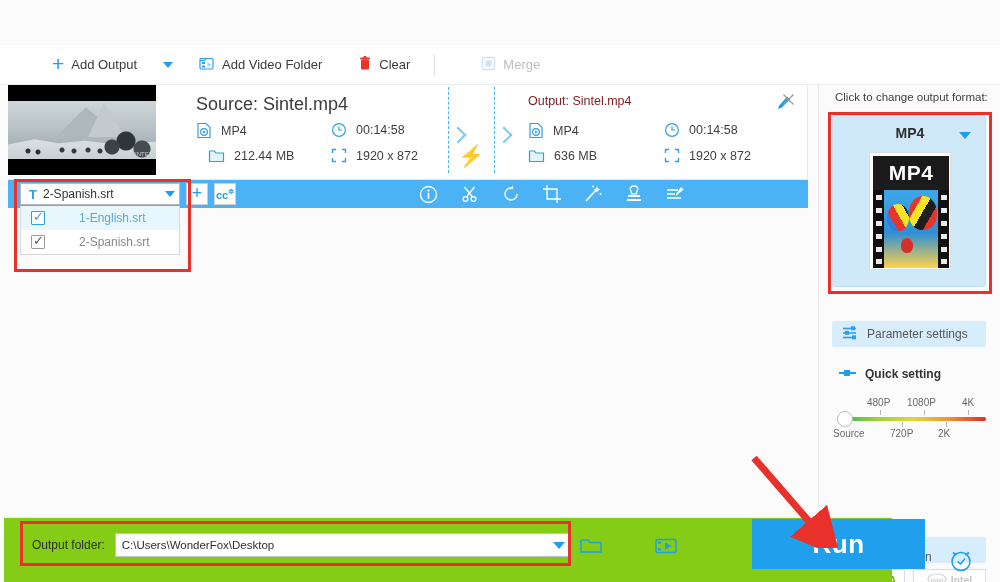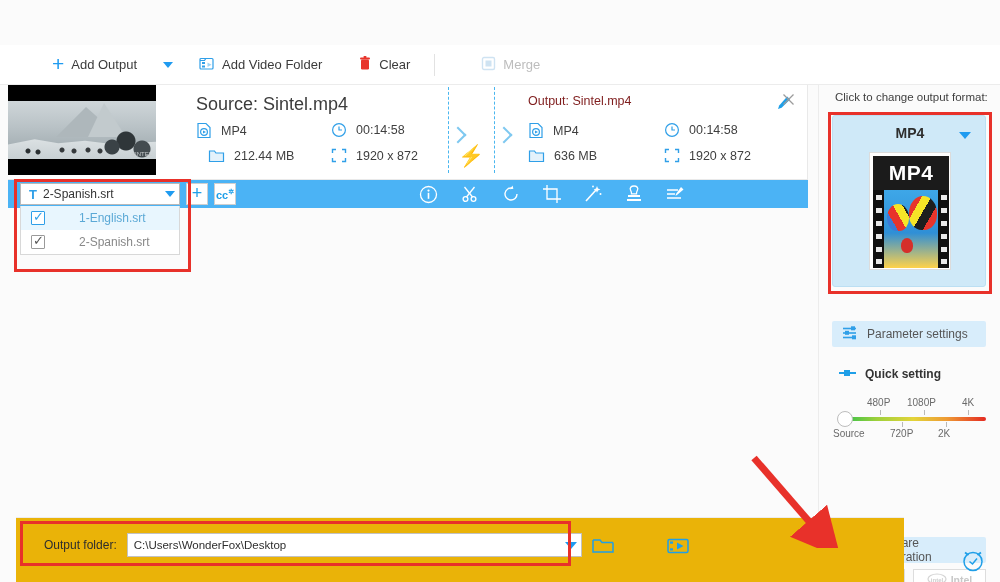--- a/index.html
+++ b/index.html
@@ -300,22 +300,22 @@
   .gpu {
     width: 73px; height: 22px; border: 1px solid #ddd; background: #fff;
     display: flex; align-items: center; justify-content: center; gap: 4px;
     font-size: 10.5px; font-weight: 700;
   }
   .gpu.nv { color: #76b900; }
   .gpu.intel { color: #c8c8c8; }
 
   
   .bottombar {
-    position: absolute; left: 16px; bottom: 0; width: 888px; height: 65px;
-    background: #eab308; border-top: 1px solid #ececec;
+    position: absolute; left: 4px; bottom: 0; width: 888px; height: 65px;
+    background: #84cc16; border-top: 1px solid #ececec;
   }
   .of-row {
     position: absolute; left: 28px; top: 14px; width: 538px; height: 26px;
     display: flex; align-items: center;
   }
   .of-label { font-size: 12px; color: #2e2e2e; margin-right: 10px; white-space: nowrap; }
   .of-input {
     flex: 1; height: 24px; background: #fff; border: 1px solid #c2c2c2;
     display: flex; align-items: center; padding: 0 4px 0 6px;
     font-size: 11.5px; color: #2e2e2e;
@@ -732,20 +732,23 @@
     <div class="bb-ic" style="left:940px; top:27px;">
       <svg width="28" height="26" viewBox="0 0 28 26">
         <circle cx="14" cy="14.5" r="9" fill="none" stroke="#1f9fe8" stroke-width="1.5"></circle>
         <path d="M6 5.5 L9.5 8" stroke="#1f9fe8" stroke-width="1.8" fill="none"></path>
         <path d="M22 5.5 L18.5 8" stroke="#1f9fe8" stroke-width="1.8" fill="none"></path>
         <path d="M10.5 14.5 L13.5 17 L18 11.5" fill="none" stroke="#1f9fe8" stroke-width="1.5"></path>
       </svg>
     </div>
   </div>
 
+  <div class="run-btn">
+    <span>Run</span>
+  </div>
 
   <div class="redbox" style="left:20px; top:521px; width:551px; height:45px;"></div>
 
   <svg class="arrow-svg" width="110" height="100" viewBox="0 0 110 100">
     <defs>
       <marker id="ah" markerWidth="7" markerHeight="7" refX="2.5" refY="3.5" orient="auto">
         <path d="M0,0 L7,3.5 L0,7 z" fill="#e8312a"></path>
       </marker>
     </defs>
     <line x1="14" y1="10" x2="80" y2="86" stroke="#e8312a" stroke-width="7" marker-end="url(#ah)"></line>

